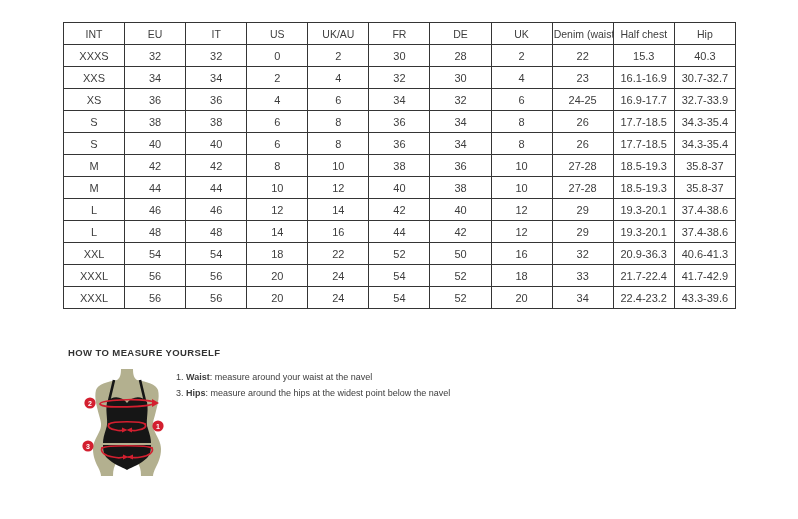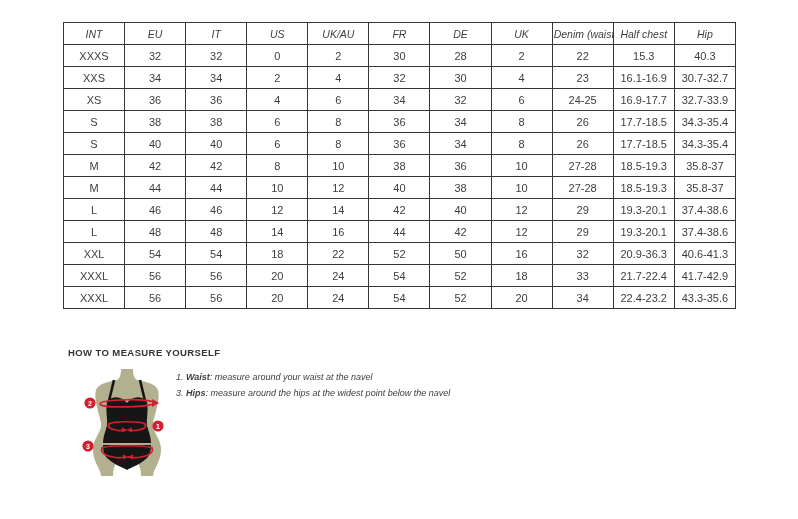--- a/index.html
+++ b/index.html
@@ -12,29 +12,29 @@
     position:absolute;left:63px;top:22px;width:673px;
     border-collapse:collapse;table-layout:fixed;background:#ffffff;
   }
   .size-table th,.size-table td{
     border:1px solid #353535;
     height:21px;padding:0 1px;
     text-align:center;vertical-align:middle;
     font-size:11px;font-weight:400;color:#3d3d3d;
     white-space:nowrap;overflow:hidden;
   }
-  .size-table th{font-size:10.5px;font-style:italic;}
+  .size-table th{font-size:10.5px;}
   
   .measure-title{
     position:absolute;left:68px;top:347px;
     font-size:9.5px;font-weight:700;letter-spacing:.4px;color:#333333;
   }
   .steps{
     position:absolute;left:176px;top:370px;
-    font-size:9px;line-height:15.8px;color:#3d3d3d;font-style:italic;
+    font-size:9px;line-height:15.8px;color:#3d3d3d;
   }
   .steps .lbl{font-weight:700;}
   
   .figure{position:absolute;left:79px;top:367px;width:96px;height:112px;}
   .figure svg{display:block;width:96px;height:112px;}
   .badge-num{
     font-family:"Liberation Sans",sans-serif;font-size:7px;font-weight:700;
     fill:#ffffff;text-anchor:middle;
   }
 </style>
@@ -207,21 +207,21 @@
           <td>XXXL</td>
           <td>56</td>
           <td>56</td>
           <td>20</td>
           <td>24</td>
           <td>54</td>
           <td>52</td>
           <td>20</td>
           <td>34</td>
           <td>22.4-23.2</td>
-          <td>43.3-35.6</td>
+          <td>43.3-39.6</td>
         </tr>
       </tbody>
   </table>
 
   <div class="measure-title">HOW TO MEASURE YOURSELF</div>
 
   <div class="figure">
     <svg viewBox="0 0 96 112">
 
       <path fill="#b3b08f" d="

